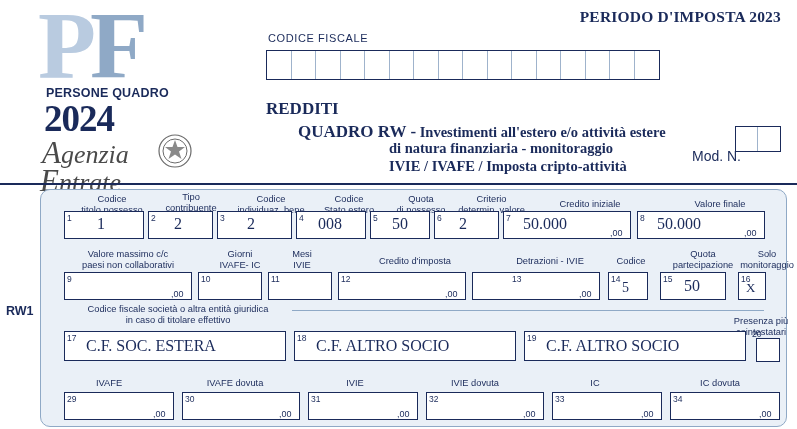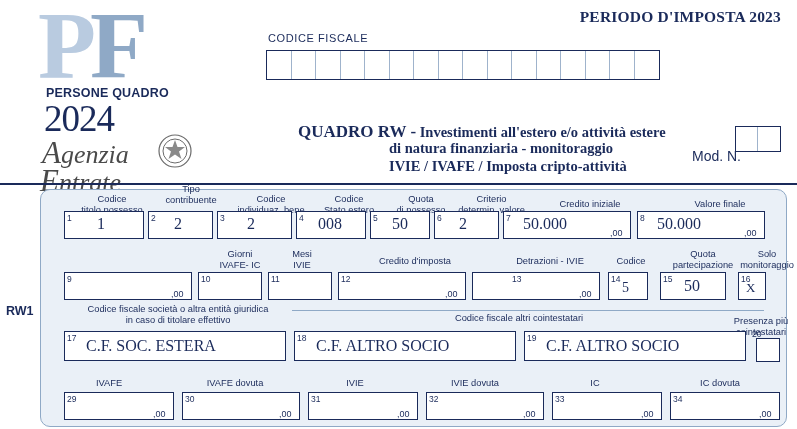--- a/index.html
+++ b/index.html
@@ -27,21 +27,21 @@
   .logo .pf .p{color:#b9cbe0;}
   .logo .pf .f{color:#8fa9c6;}
   .logo .persone{
     position:absolute;left:28px;top:82px;
     font-size:12.5px;font-weight:bold;color:#1a2a5a;
     letter-spacing:.2px;
   }
   .logo .year{
     position:absolute;left:26px;top:93px;
     font-family:"Liberation Serif", serif;
-    font-weight:normal;font-size:37px;color:#1a2a5a;letter-spacing:-1px;
+    font-weight:bold;font-size:37px;color:#1a2a5a;letter-spacing:-1px;
   }
   .logo .agenzia{
     position:absolute;left:24px;top:131px;
     font-family:"Liberation Serif", serif;
     font-size:26px;color:#4a4a4a;font-style:italic;
   }
   .logo .agenzia .big{font-size:31px;}
   .emblem{
     position:absolute;left:140px;top:130px;width:34px;height:34px;
   }
@@ -153,40 +153,41 @@
     <div class="cell"></div>
       <div class="cell"></div>
     <div class="cell"></div>
       <div class="cell"></div>
     <div class="cell"></div>
       <div class="cell"></div>
     <div class="cell"></div>
       <div class="cell"></div>
   </div>
 
+  <div class="redditi">REDDITI</div>
   <div class="quadro-line">
     <b>QUADRO RW -</b>
     <span style="font-weight:bold;">Investimenti all'estero e/o attività estere</span>
   </div>
   <div class="quadro-l2">di natura finanziaria - monitoraggio</div>
   <div class="quadro-l3">IVIE / IVAFE / Imposta cripto-attività</div>
 
   <div class="modn-label">Mod. N.</div>
   <div class="modn-boxes">
     <div class="cell"></div>
     <div class="cell"></div>
   </div>
 
   <div class="hr-top"></div>
 
   <div class="panel"></div>
   <div class="rw1">RW1</div>
 
   <div class="cap" style="left:62px;top:194px;width:100px;">Codice<br>titolo possesso</div>
-  <div class="cap" style="left:146px;top:184px;width:90px;">Tipo<br>contribuente</div>
+  <div class="cap" style="left:146px;top:192px;width:90px;">Tipo<br>contribuente</div>
   <div class="cap" style="left:217px;top:194px;width:108px;">Codice<br>individuaz. bene</div>
   <div class="cap" style="left:300px;top:194px;width:98px;">Codice<br>Stato estero</div>
   <div class="cap" style="left:374px;top:194px;width:94px;">Quota<br>di possesso</div>
   <div class="cap" style="left:434px;top:194px;width:115px;">Criterio<br>determin. valore</div>
   <div class="cap" style="left:520px;top:199px;width:140px;">Credito iniziale</div>
   <div class="cap" style="left:655px;top:199px;width:130px;">Valore finale</div>
 
   <div class="fld" style="left:64px;top:211px;width:80px;height:28px;"></div>
   <div class="fldnum" style="left:67px;top:213px;">1</div>
   <div class="val" style="left:97px;top:215px;">1</div>
@@ -214,20 +215,21 @@
   <div class="fld" style="left:503px;top:211px;width:128px;height:28px;"></div>
   <div class="fldnum" style="left:506px;top:213px;">7</div>
   <div class="val" style="left:523px;top:215px;">50.000</div>
   <div class="dec" style="left:610px;top:228px;">,00</div>
 
   <div class="fld" style="left:637px;top:211px;width:128px;height:28px;"></div>
   <div class="fldnum" style="left:640px;top:213px;">8</div>
   <div class="val" style="left:657px;top:215px;">50.000</div>
   <div class="dec" style="left:744px;top:228px;">,00</div>
 
+  <div class="cap" style="left:58px;top:249px;width:140px;">Valore massimo c/c<br>paesi non collaborativi</div>
   <div class="cap" style="left:200px;top:249px;width:80px;">Giorni<br>IVAFE- IC</div>
   <div class="cap" style="left:272px;top:249px;width:60px;">Mesi<br>IVIE</div>
   <div class="cap" style="left:345px;top:256px;width:140px;">Credito d'imposta</div>
   <div class="cap" style="left:480px;top:256px;width:140px;">Detrazioni - IVIE</div>
   <div class="cap" style="left:600px;top:256px;width:62px;">Codice</div>
   <div class="cap" style="left:660px;top:249px;width:86px;">Quota<br>partecipazione</div>
   <div class="cap" style="left:738px;top:249px;width:58px;">Solo<br>monitoraggio</div>
 
   <div class="fld" style="left:64px;top:272px;width:128px;height:28px;"></div>
   <div class="fldnum" style="left:67px;top:274px;">9</div>
@@ -254,21 +256,20 @@
   <div class="fld" style="left:660px;top:272px;width:66px;height:28px;"></div>
   <div class="fldnum" style="left:663px;top:274px;">15</div>
   <div class="val" style="left:684px;top:277px;">50</div>
 
   <div class="fld" style="left:738px;top:272px;width:28px;height:28px;"></div>
   <div class="fldnum" style="left:741px;top:274px;">16</div>
   <div class="val" style="left:746px;top:280px;font-size:13px;">X</div>
 
   <div class="hline" style="left:64px;top:310px;width:700px;"></div>
   <div class="cap" style="left:64px;top:304px;width:228px;background:#eaf0f7;">Codice fiscale società o altra entità giuridica<br>in caso di titolare effettivo</div>
-  <div class="cap" style="left:400px;top:313px;width:230px;background:#eaf0f7;padding:0 4px;">Codice fiscale altri cointestatari</div>
   <div class="cap" style="left:730px;top:316px;width:62px;">Presenza più<br>cointestatari</div>
 
   <div class="fld" style="left:64px;top:331px;width:222px;height:30px;"></div>
   <div class="fldnum" style="left:67px;top:333px;">17</div>
   <div class="val" style="left:86px;top:337px;">C.F. SOC. ESTERA</div>
 
   <div class="fld" style="left:294px;top:331px;width:222px;height:30px;"></div>
   <div class="fldnum" style="left:297px;top:333px;">18</div>
   <div class="val" style="left:316px;top:337px;">C.F. ALTRO SOCIO</div>
 

